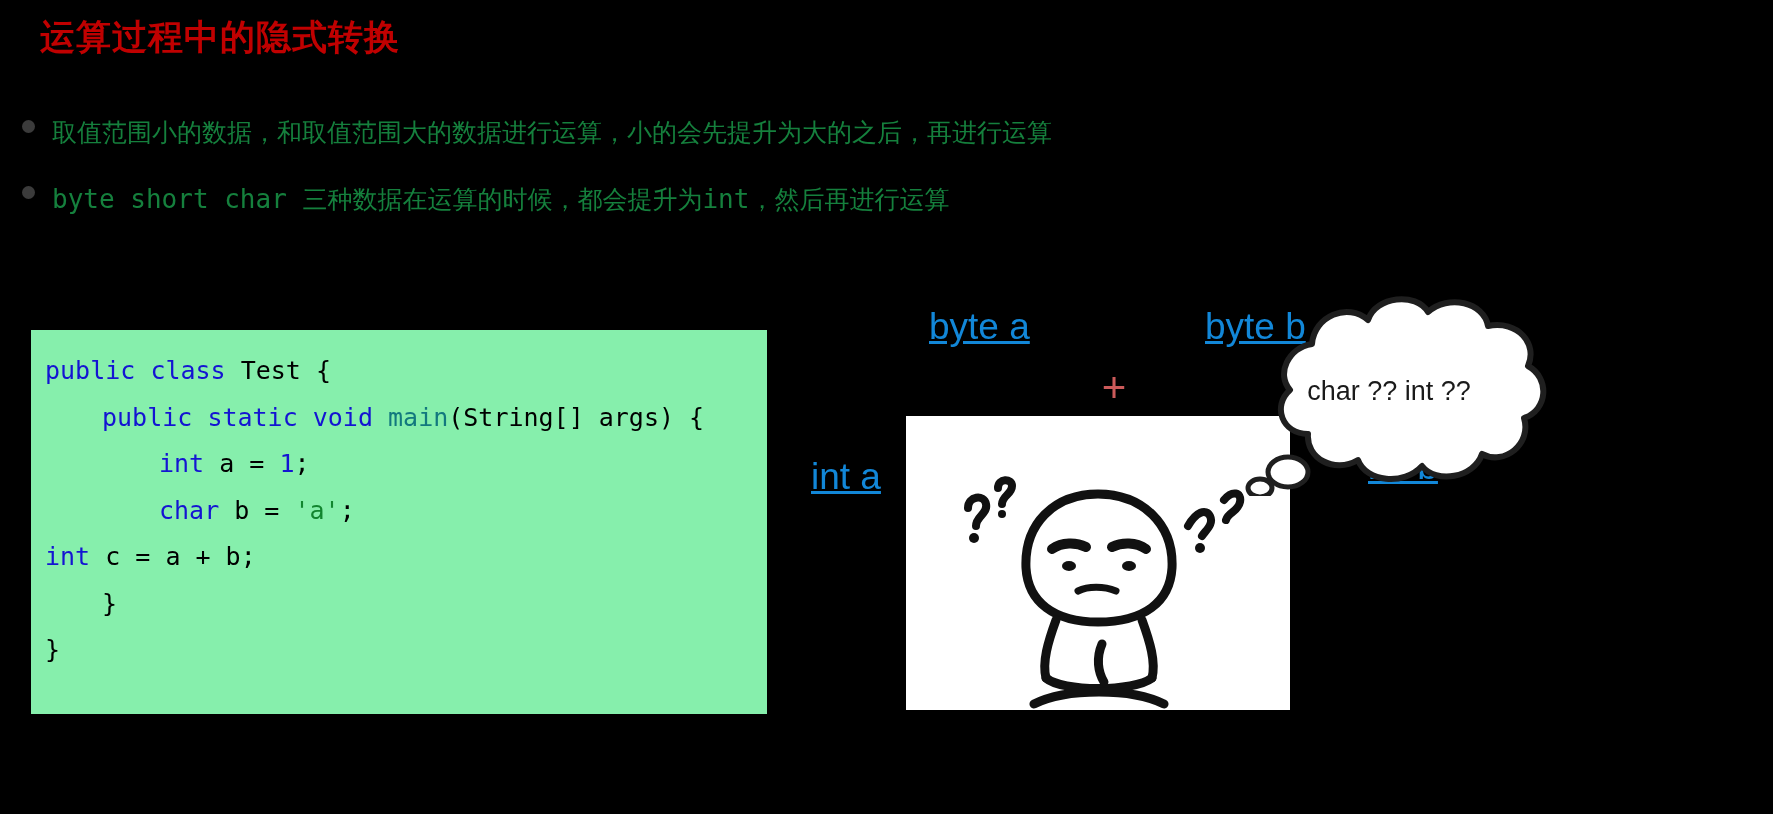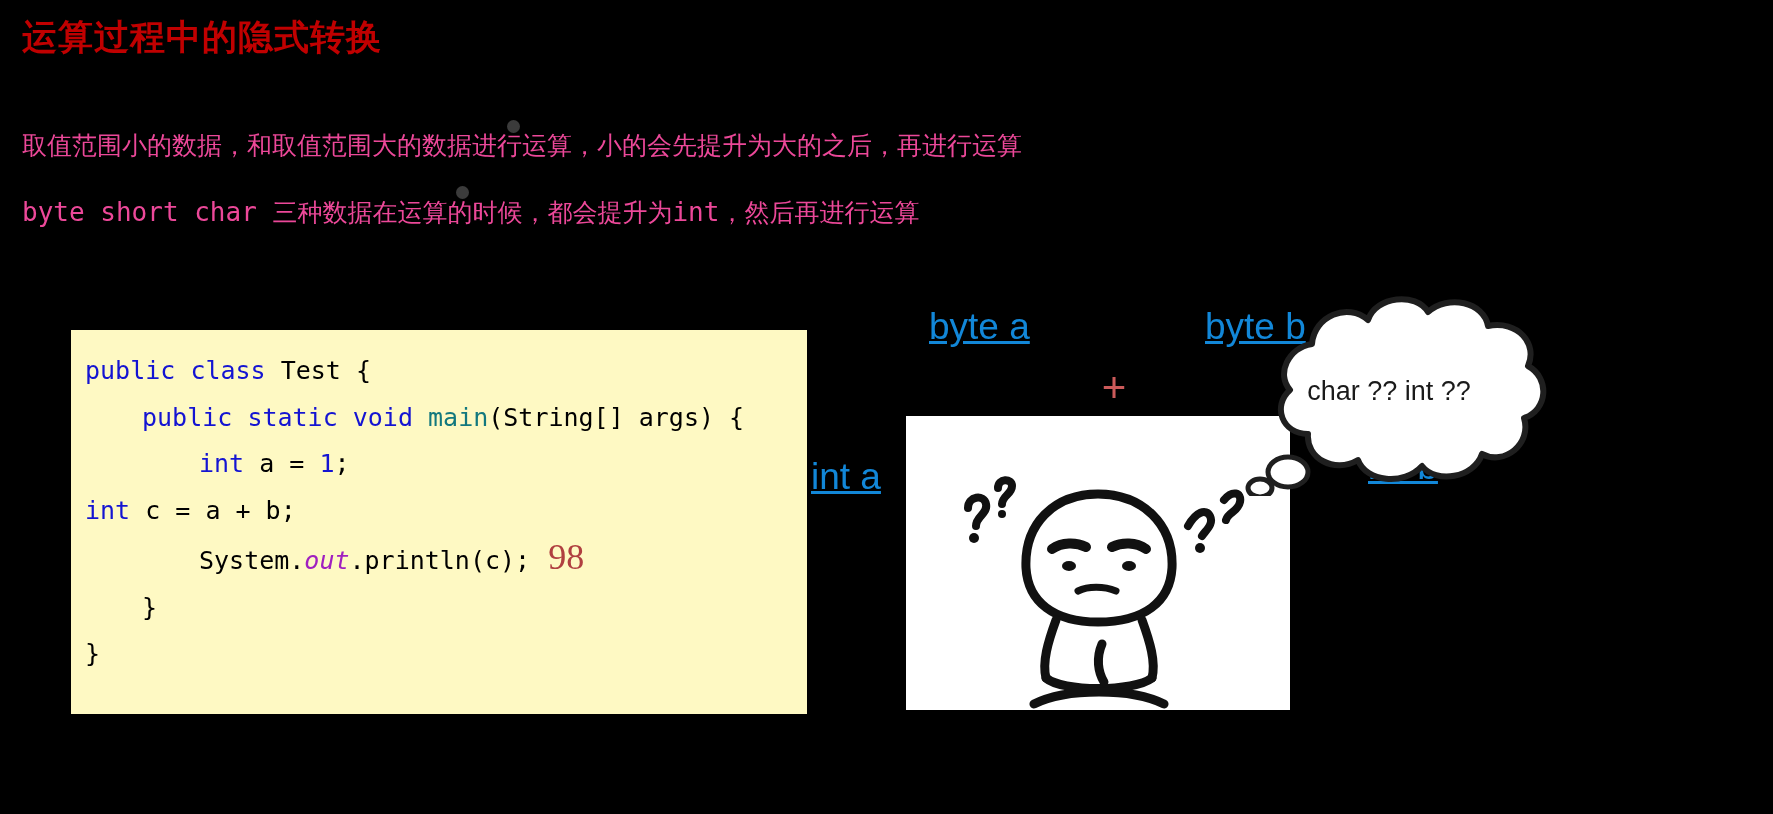--- a/index.html
+++ b/index.html
@@ -7,36 +7,35 @@
     width:1773px;height:814px;
     background:#000000;
     font-family:"Liberation Sans",sans-serif;
     overflow:hidden;
     position:relative;
   }
   .slide{position:absolute;inset:0;}
 
   
   .title{
-    position:absolute;left:22px;top:14px;
+    position:absolute;left:40px;top:14px;
     font-family:"Liberation Serif",serif;
     font-weight:bold;
     font-size:35px;
     letter-spacing:1px;
     color:#C00000;
     white-space:nowrap;
   }
 
   
   .bullet{
     position:absolute;
-    display:flex;align-items:center;
-    color:#ec4899;
-    white-space:nowrap;
-    flex-direction:column;
+    display:flex;
+    color:#15803d;
+    white-space:nowrap;
   }
   .bullet .dot{
     width:13px;height:13px;border-radius:50%;
     background:#3b3b3b;
     margin-right:17px;
     flex:0 0 auto;
   }
   .bullet .btext{
     font-family:"Liberation Serif",serif;
     font-size:25px;
@@ -143,26 +142,26 @@
   <div class="bullet" id="bullet-1">
     <span class="dot"></span>
     <span class="btext">取值范围小的数据，和取值范围大的数据进行运算，小的会先提升为大的之后，再进行运算</span>
   </div>
 
   <div class="bullet" id="bullet-2">
     <span class="dot"></span>
     <span class="btext"><span class="mono">byte short char </span><span>三种数据在运算的时候，都会提升为</span><span class="mono">int</span><span>，然后再进行运算</span></span>
   </div>
 
-  <div class="code-block" id="code-block" style="background: #fef9c3; margin-left: 40px;">
+  <div class="code-block" id="code-block" style="background: #86efac;">
       <div class="code-line" style="padding-left: 14px;"><span class="kw">public</span><span> </span><span class="kw">class</span><span> Test {</span></div>
       <div class="code-line" style="padding-left: 71px;"><span class="kw">public</span><span> </span><span class="kw">static</span><span> </span><span class="kw">void</span><span> </span><span class="meth">main</span><span>(String[] args) {</span></div>
       <div class="code-line" style="padding-left: 128px;"><span class="kw">int</span><span> a = </span><span class="num">1</span><span>;</span></div>
+      <div class="code-line" style="padding-left: 128px;"><span class="kw">char</span><span> b = </span><span class="str">'a'</span><span>;</span></div>
       <div class="code-line" style=""><span class="kw">int</span><span> c = a + b;</span></div>
-      <div class="code-line" style="padding-left: 128px;"><span>System.</span><span class="field">out</span><span>.println(c);</span><span class="result">  98</span></div>
       <div class="code-line" style="padding-left: 71px;"><span>}</span></div>
       <div class="code-line" style="padding-left: 14px;"><span>}</span></div>
     </div>
 
   <div class="anno" id="anno-byte-a">byte a</div>
   <div class="anno" id="anno-byte-b">byte b</div>
   <div class="anno" id="anno-int-a">int a</div>
   <div class="anno" id="anno-int-b">int b</div>
 
   <div class="plus-sign">+</div>

